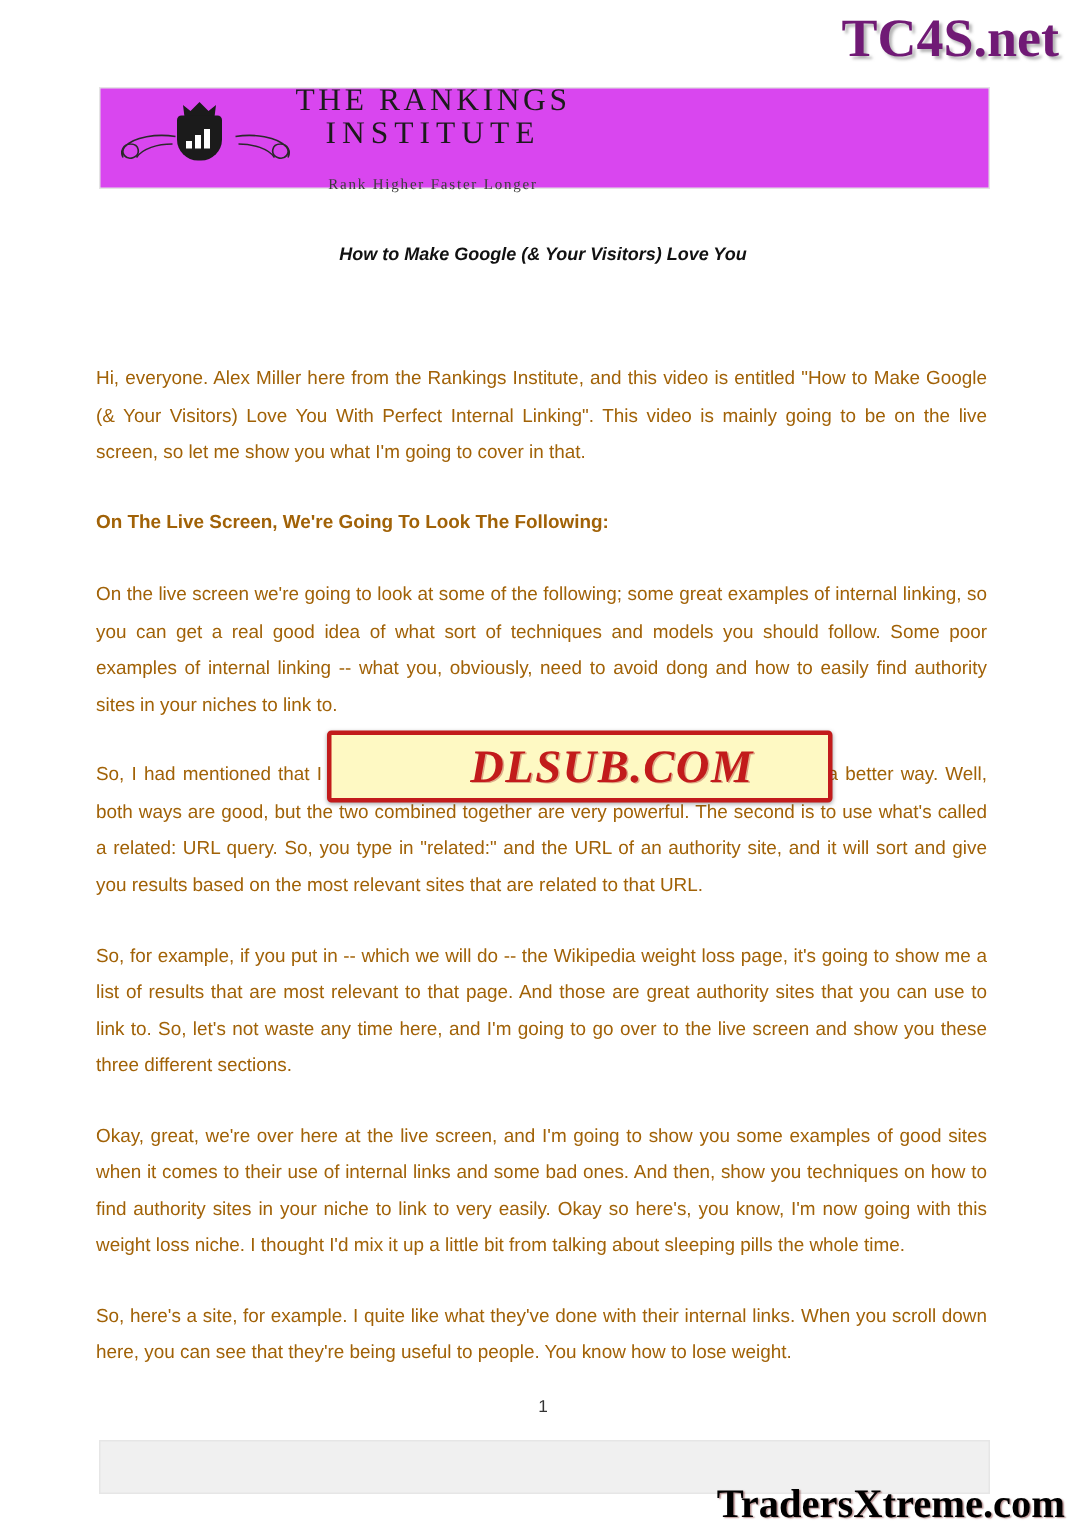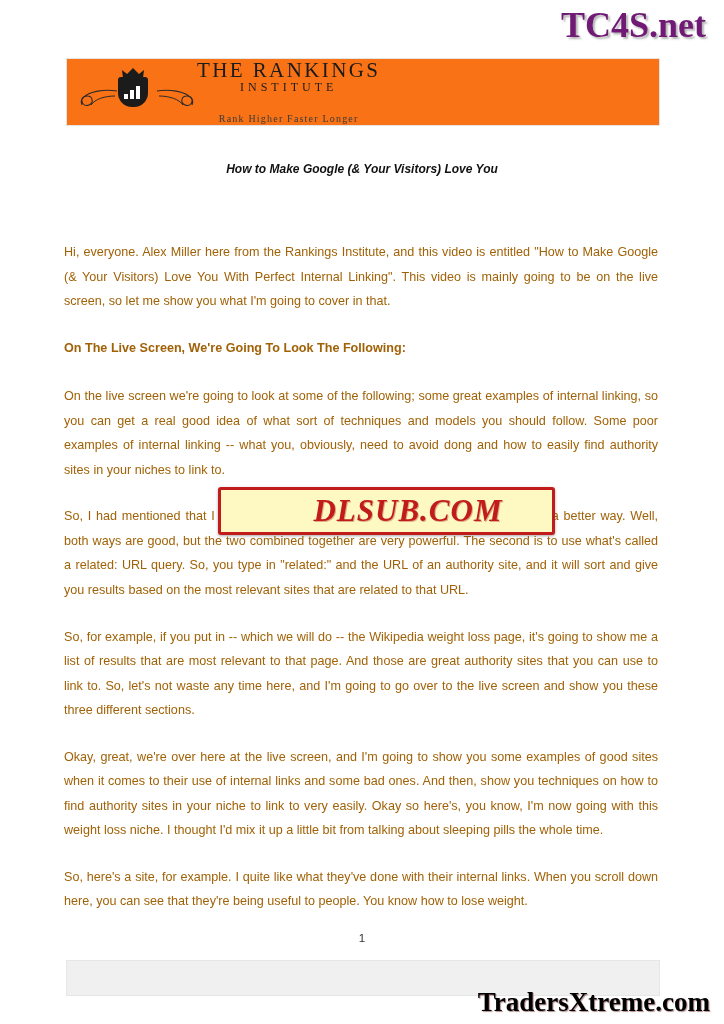--- a/index.html
+++ b/index.html
@@ -70,21 +70,21 @@
     height: 1024px;
   }
 
   
   .header-band {
     position: absolute;
     top: 58px;
     left: 66px;
     width: 592px;
     height: 66px;
-    background: #f97316;
+    background: #d946ef;
     border: 1px solid #e4e4e4;
     display: flex;
     align-items: center;
   }
   .logo-mark {
     width: 120px;
     height: 58px;
     margin-left: 10px;
     position: relative;
     flex: none;
@@ -132,21 +132,21 @@
     line-height: 1.05;
     color: #1b1b1b;
     font-family: "Liberation Serif", serif;
   }
   .logo-text .l1 {
     font-size: 21px;
     letter-spacing: 2.4px;
     font-weight: normal;
   }
   .logo-text .l2 {
-    font-size: 12px;
+    font-size: 21px;
     letter-spacing: 4px;
   }
   .logo-text .l3 {
     font-size: 10px;
     letter-spacing: 1.2px;
     margin-top: 20px;
     color: #3a3a3a;
   }
 
   

